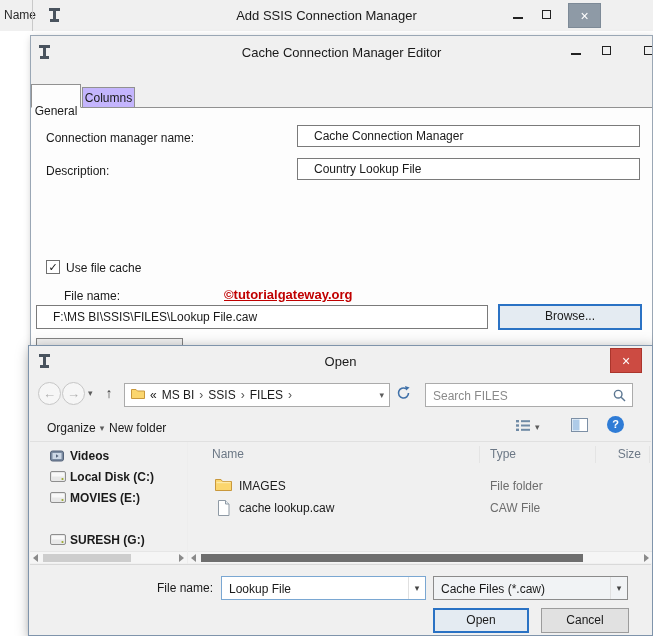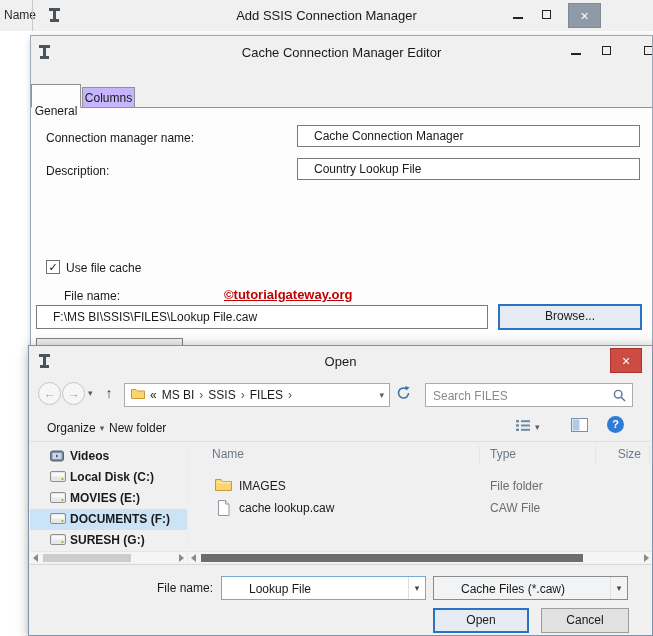--- a/index.html
+++ b/index.html
@@ -71,21 +71,21 @@
   .hdrsep { position:absolute; width:1px; height:17px; background:#e4e4e4; top:100px; }
   .frow { position:absolute; left:159px; width:462px; height:22px; }
   .ficon { position:absolute; left:27px; top:2px; }
   .fname { position:absolute; left:51px; top:3px; color:#1a1a1a; }
   .ftype { position:absolute; left:302px; top:3px; color:#6d6d6d; }
   .panediv { position:absolute; left:158px; top:96px; width:1px; height:122px; background:#ededed; }
   .footer { position:absolute; left:1px; right:1px; top:218px; bottom:1px; background:#f0f0f0; border-top:1px solid #d9d9d9; }
   .flabel { position:absolute; left:95px; top:16px; width:88px; text-align:right; }
   .combo { position:absolute; height:24px; background:#fff; border:1px solid #7aa7d2; }
   .combo.grey { background:#f1f3f5; border:1px solid #8b8b8b; }
-  .combo-text { position:absolute; left:7px; top:5px; white-space:nowrap;margin-left:20px; }
+  .combo-text { position:absolute; left:7px; top:5px; white-space:nowrap; }
   .combo-chev { position:absolute; right:0; top:0; width:17px; height:100%; text-align:center; line-height:22px; font-size:9px; color:#444; border-left:1px solid #e0e0e0; }
 </style>
 </head>
 <body>
 
 <div class="screen">
 
   <div class="bg-titlebar">
     <span class="param">Name</span>
     <span class="vdiv"></span>
@@ -247,30 +247,20 @@
     <div class="titem" style="top:142px">
       <span class="ticon">
         <svg width="16" height="11" viewBox="0 0 16 11">
             <rect x="0.5" y="0.5" width="15" height="10" rx="1.5" fill="#e8e8e8" stroke="#8e8e8e"></rect>
             <rect x="2" y="2" width="12" height="3.5" fill="#f8f8f8"></rect>
             <circle cx="12.5" cy="8" r="1.1" fill="#9aa82a"></circle>
           </svg>
       </span>
       <span class="tlabel">MOVIES (E:)</span>
     </div>
-    <div class="titem selected" style="top:163px">
-      <span class="ticon">
-        <svg width="16" height="11" viewBox="0 0 16 11">
-            <rect x="0.5" y="0.5" width="15" height="10" rx="1.5" fill="#e8e8e8" stroke="#8e8e8e"></rect>
-            <rect x="2" y="2" width="12" height="3.5" fill="#f8f8f8"></rect>
-            <circle cx="12.5" cy="8" r="1.1" fill="#9aa82a"></circle>
-          </svg>
-      </span>
-      <span class="tlabel">DOCUMENTS (F:)</span>
-    </div>
     <div class="titem" style="top:184px">
       <span class="ticon">
         <svg width="16" height="11" viewBox="0 0 16 11">
             <rect x="0.5" y="0.5" width="15" height="10" rx="1.5" fill="#e8e8e8" stroke="#8e8e8e"></rect>
             <rect x="2" y="2" width="12" height="3.5" fill="#f8f8f8"></rect>
             <circle cx="12.5" cy="8" r="1.1" fill="#9aa82a"></circle>
           </svg>
       </span>
       <span class="tlabel">SURESH (G:)</span>
     </div>

